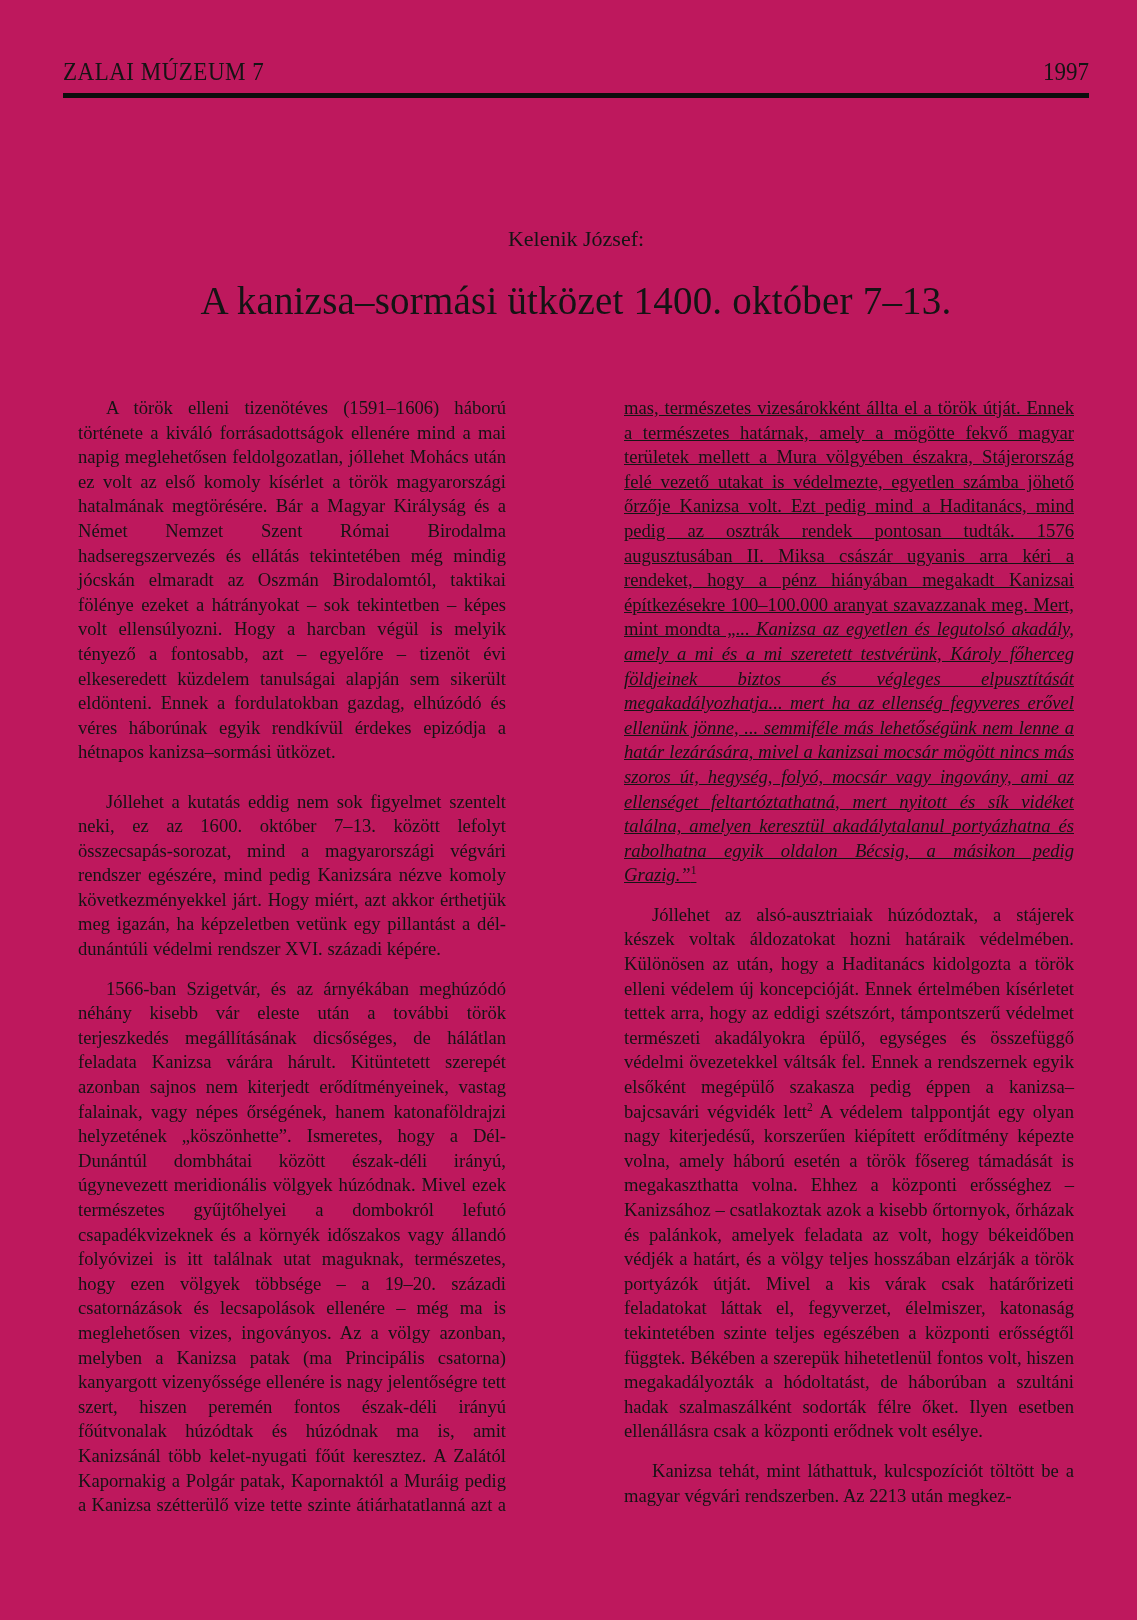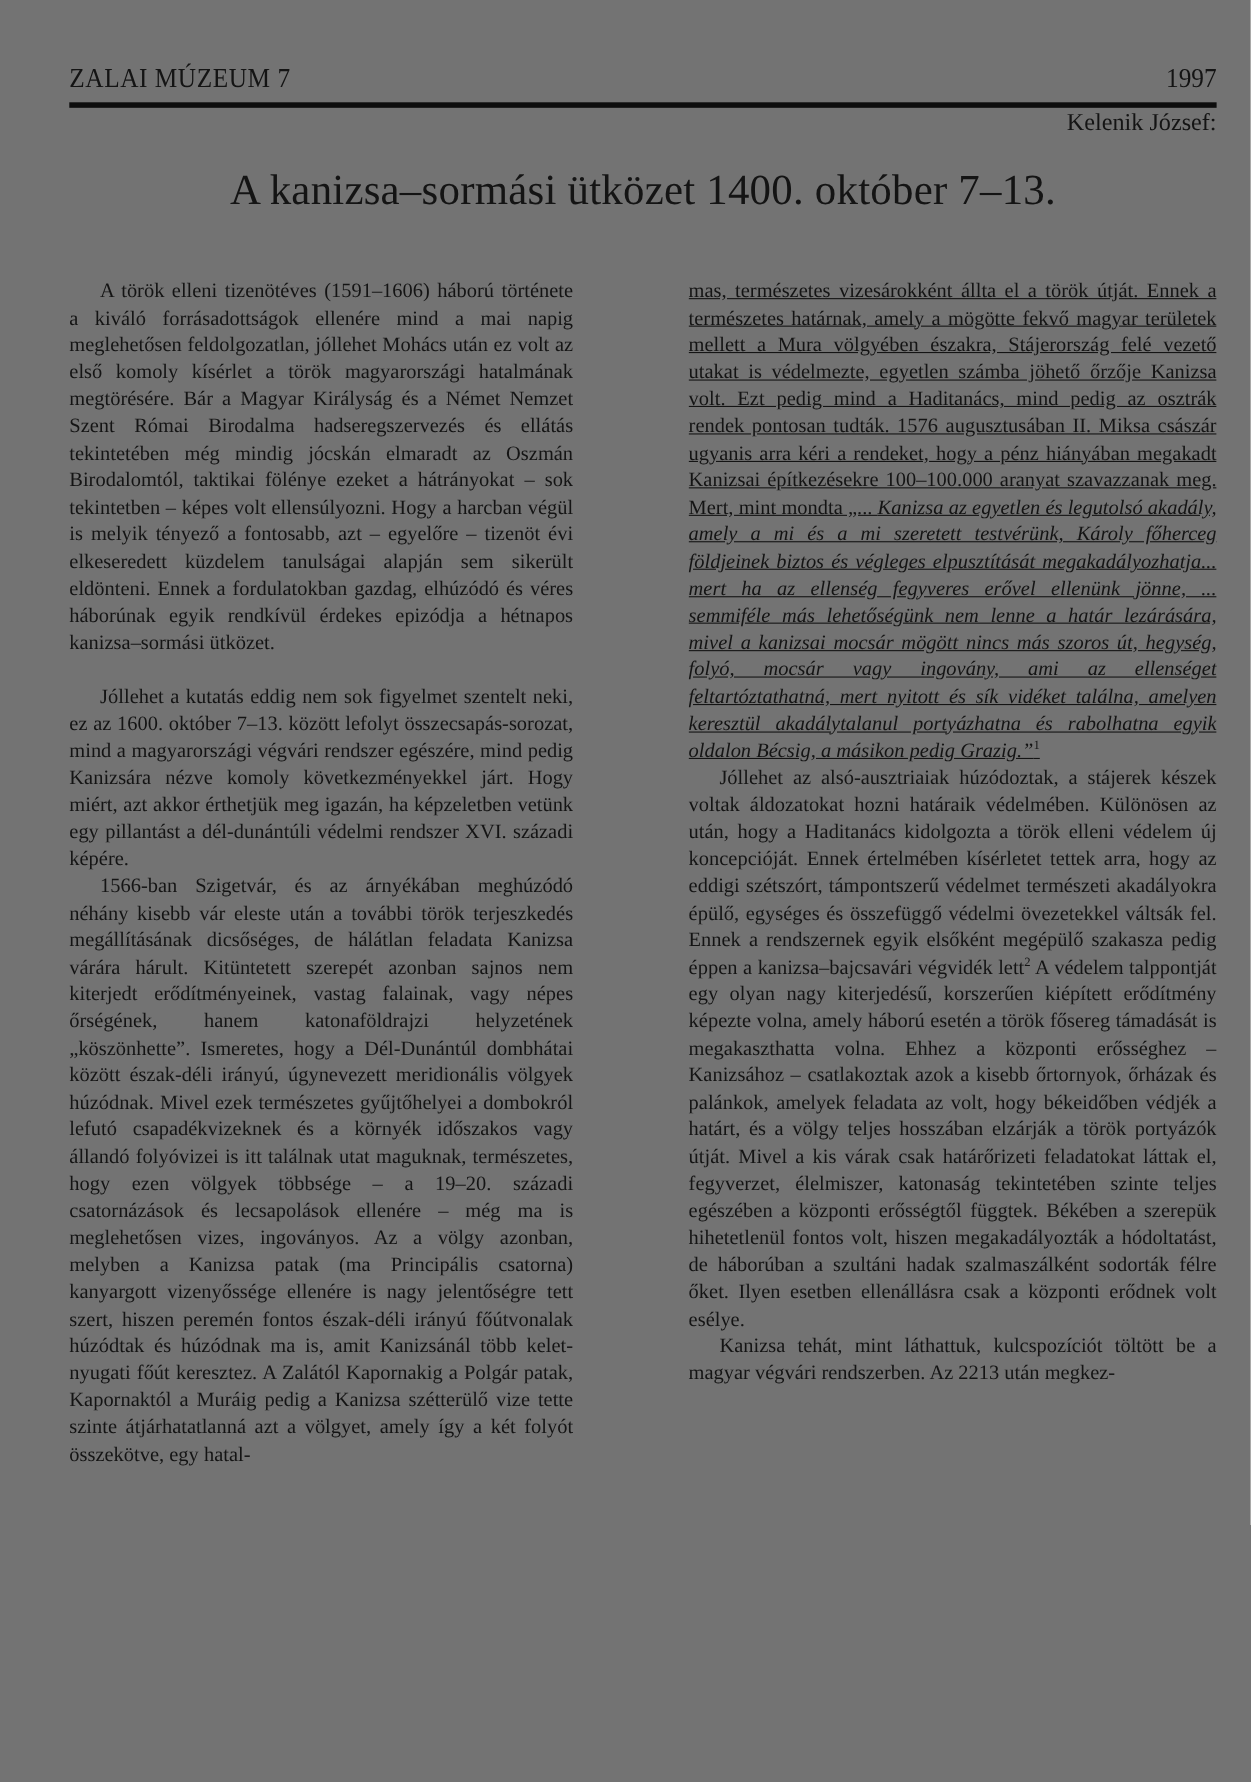--- a/index.html
+++ b/index.html
@@ -5,25 +5,25 @@
   html, body {
     margin: 0;
     padding: 0;
     background: #e8e8e6;
   }
   .page {
     position: relative;
     width: 1137px;
     height: 1620px;
     margin: 0 auto;
-    background: #737373;
+    background: #be185d;
     color: #141414;
     font-family: "Liberation Serif", "DejaVu Serif", serif;
     box-sizing: border-box;
-    padding: 0 31px 0 63px;
+    padding: 0 48px 0 63px;
     overflow: hidden;
   }
   .page-header {
     display: flex;
     justify-content: space-between;
     align-items: baseline;
     padding-top: 60px;
     padding-bottom: 7px;
     border-bottom: 5px solid #0d0d0d;
   }
@@ -33,21 +33,22 @@
     transform: scaleY(1.08);
     transform-origin: bottom left;
     white-space: nowrap;
   }
   .page-year {
     font-size: 23px;
     transform: scaleY(1.08);
     transform-origin: bottom right;
   }
   .article-author {
-    text-align: right;
+    margin-top: 128px;
+    text-align: center;
     font-size: 22px;
   }
   .article-title {
     margin-top: 26px;
     text-align: center;
     font-size: 39px;
     letter-spacing: 0.2px;
   }
   .body-columns {
     margin-top: 58px;
@@ -57,21 +58,21 @@
   .col {
     text-align: justify;
     font-size: 18.6px;
     line-height: 24.6px;
     height: 1130px;
     overflow: hidden;
   }
   .col-left  { width: 458px; }
   .col-right { width: 480px; }
   .para {
-    margin: 0;
+    margin: 15px;
     text-indent: 28px;
   }
   .para.noindent { text-indent: 0; text-decoration: underline; }
   .para.gap-above { margin-top: 24.6px; }
   .italic { font-style: italic; }
   sup.fnref {
     font-size: 0.62em;
     vertical-align: super;
     line-height: 0;
   }

